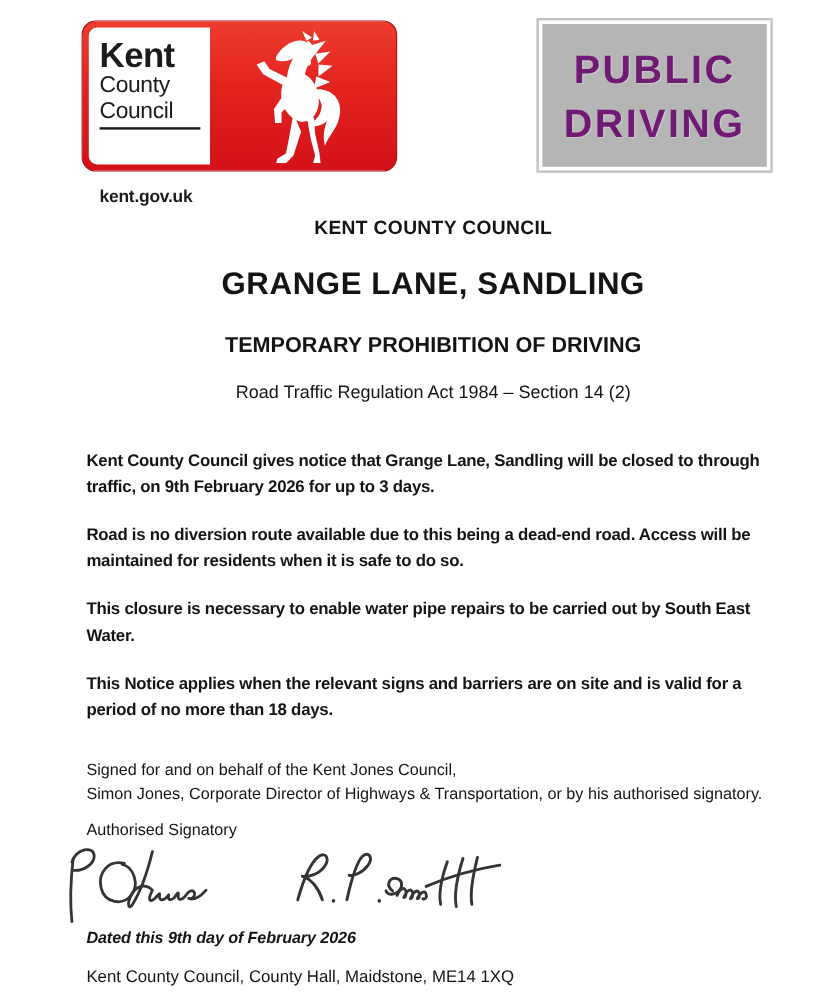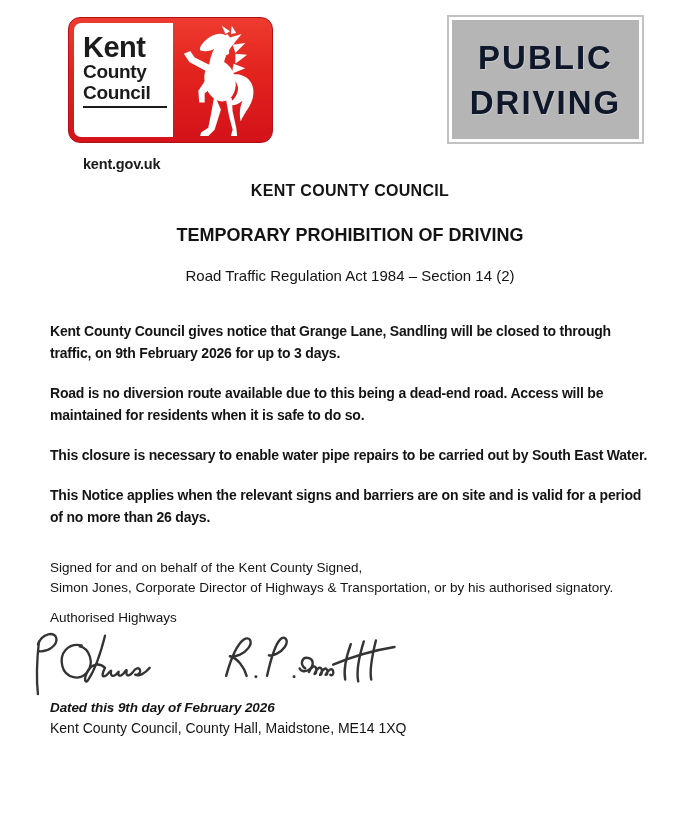--- a/index.html
+++ b/index.html
@@ -7,79 +7,79 @@
     width:681px;height:830px;
     background:#ffffff;
     font-family:"Liberation Sans",sans-serif;
     color:#141414;
     position:relative;
     overflow:hidden;
   }
   
   .header{position:relative;height:160px;}
   .kcc-logo{
-    position:absolute;left:68px;top:17px;width:205px;height:126px;
+    position:absolute;left:68px;top:17px;width:263px;height:126px;
     background:linear-gradient(180deg,#ee3b30 0%,#e2231d 45%,#d3121a 100%);
     border:1px solid #b01016;
     border-radius:12px;
     box-sizing:border-box;
     display:flex;
     padding:5px;
   }
   .logo-text-panel{
     width:101px;background:#ffffff;
     border-radius:7px 0 0 7px;
     box-sizing:border-box;
     padding:10px 0 0 9px;
     color:#1c1a1b;
   }
   .logo-kent{font-size:29px;font-weight:bold;line-height:1.0;letter-spacing:-0.5px;}
-  .logo-county,.logo-council{font-size:19px;font-weight:bold;line-height:1.08;letter-spacing:-0.3px;}
+  .logo-county,.logo-council{font-size:19px;font-weight:normal;line-height:1.08;letter-spacing:-0.3px;}
   .logo-rule{width:84px;height:2px;background:#1c1a1b;margin:3px 0 3px;}
   .logo-web{font-size:14.5px;font-weight:bold;letter-spacing:-0.2px;margin-top:48px;}
   .logo-horse-panel{flex:1;display:flex;align-items:center;justify-content:center;}
   .logo-horse-panel svg{width:94px;height:112px;}
   .notice-box{
     position:absolute;left:447px;top:15px;width:197px;height:129px;
     border:2px solid #c2c2c2;background:#ffffff;
     box-sizing:border-box;padding:3px;
   }
   .notice-inner{
     width:100%;height:100%;background:#b5b5b5;
     display:flex;flex-direction:column;align-items:center;justify-content:center;
     box-sizing:border-box;gap:12px;
   }
   .notice-line{
-    color:#0f172a;font-weight:bold;font-size:33px;line-height:1;
+    color:#701a75;font-weight:bold;font-size:33px;line-height:1;
     letter-spacing:2px;
     text-shadow:1px 1px 0 #c9c9c9;
   }
   
-  .content{padding:0 31px 0 50px;}
+  .content{padding:0 31px 0 72px;}
   .h-authority{text-align:center;font-size:16px;font-weight:bold;letter-spacing:0.3px;margin:22px 0 0;}
   .h-road{text-align:center;font-size:26px;font-weight:bold;letter-spacing:0.5px;margin:21px 0 0;}
   .h-order{text-align:center;font-size:18px;font-weight:bold;margin:25px 0 0;}
   .h-act{text-align:center;font-size:15px;font-weight:normal;margin:21px 0 0;}
   
   .body-block{margin-top:36px;}
   .body-block p{
     font-size:14px;font-weight:bold;line-height:22px;
     letter-spacing:-0.2px;margin:0 0 18px;
   }
   
   .signed{font-size:13.5px;line-height:20px;margin:30px 0 0;}
   .auth-label{font-size:13.5px;margin:12px 0 1px;}
   .sig-row{display:flex;align-items:flex-start;margin-left:-25px;height:72px;}
   .sig1 svg{width:162px;height:70px;}
   .sig2{margin-left:28px;margin-top:6px;}
   .sig2 svg{width:186px;height:56px;}
   .sig-path{fill:none;stroke:#343434;stroke-linecap:round;stroke-linejoin:round;}
   
   .dated{font-size:13.5px;font-style:italic;font-weight:bold;margin:2px 0 0;letter-spacing:-0.1px;}
-  .address{font-size:14px;margin:5px 0 0;}
+  .address{font-size:14px;margin:16px 0 0;}
 </style>
 </head>
 <body>
 
 <div class="header">
 
   <div class="kcc-logo">
     <div class="logo-text-panel">
       <div class="logo-kent">Kent</div>
       <div class="logo-county">County</div>
@@ -123,36 +123,37 @@
     <div class="notice-inner">
       <div class="notice-line">PUBLIC</div>
       <div class="notice-line">DRIVING</div>
     </div>
   </div>
 </div>
 
 <div class="content">
 
   <div class="h-authority">KENT COUNTY COUNCIL</div>
+  <div class="h-road">GRANGE LANE, SANDLING</div>
   <div class="h-order">TEMPORARY PROHIBITION OF DRIVING</div>
   <div class="h-act">Road Traffic Regulation Act 1984 – Section 14 (2)</div>
 
   <div class="body-block">
     <p>Kent County Council gives notice that Grange Lane, Sandling will be closed to through traffic, on 9th February 2026 for up to 3 days.</p>
     <p>Road is no diversion route available due to this being a dead-end road. Access will be maintained for residents when it is safe to do so.</p>
     <p>This closure is necessary to enable water pipe repairs to be carried out by South East Water.</p>
-    <p>This Notice applies when the relevant signs and barriers are on site and is valid for a period of no more than 26 days.</p>
+    <p>This Notice applies when the relevant signs and barriers are on site and is valid for a period of no more than 18 days.</p>
   </div>
 
   <div class="signed">
-    <div>Signed for and on behalf of the Kent County Signed,</div>
+    <div>Signed for and on behalf of the Kent Jones Council,</div>
     <div>Simon Jones, Corporate Director of Highways &amp; Transportation, or by his authorised signatory.</div>
   </div>
 
-  <div class="auth-label">Authorised Highways</div>
+  <div class="auth-label">Authorised Signatory</div>
 
   <div class="sig-row">
     <div class="sig1">
       <svg viewBox="0 0 162 72" aria-hidden="true">
         <path class="sig-path" stroke-width="2.4" d="M12,16 C10,34 9,52 11,70"></path>
         <path class="sig-path" stroke-width="2.4" d="M11,19 C15,7 29,5 30,13 C31,20 21,27 12,26"></path>
         <path class="sig-path" stroke-width="2.4" d="M56,20 C42,17 33,28 36,41 C39,54 55,57 62,47 C69,38 64,23 54,21"></path>
         <path class="sig-path" stroke-width="2.4" d="M80,10 C76,26 70,44 63,55 C60,60 58,56 61,49 C65,39 74,37 80,43 C77,49 76,54 81,51 C85,48 87,43 86,48 C86,53 90,52 94,47 C93,51 95,53 99,49 C101,46 103,43 102,48 C102,52 105,52 109,47 C111,44 114,42 116,45 C117,48 114,51 111,50 C115,52 121,49 126,43"></path>
       </svg>
     </div>

